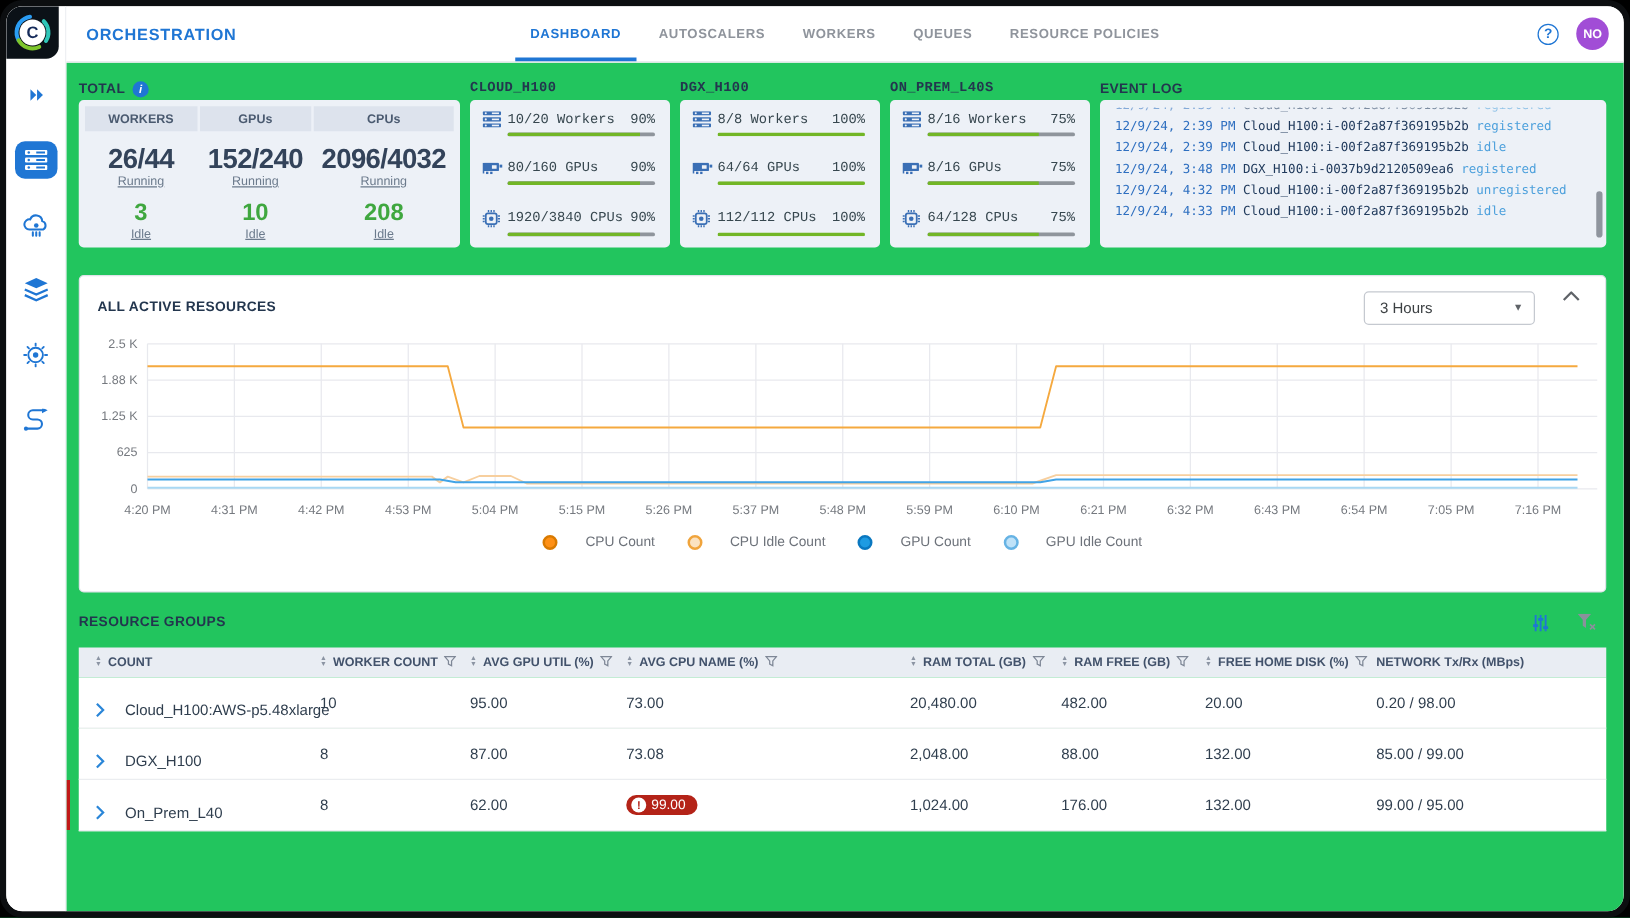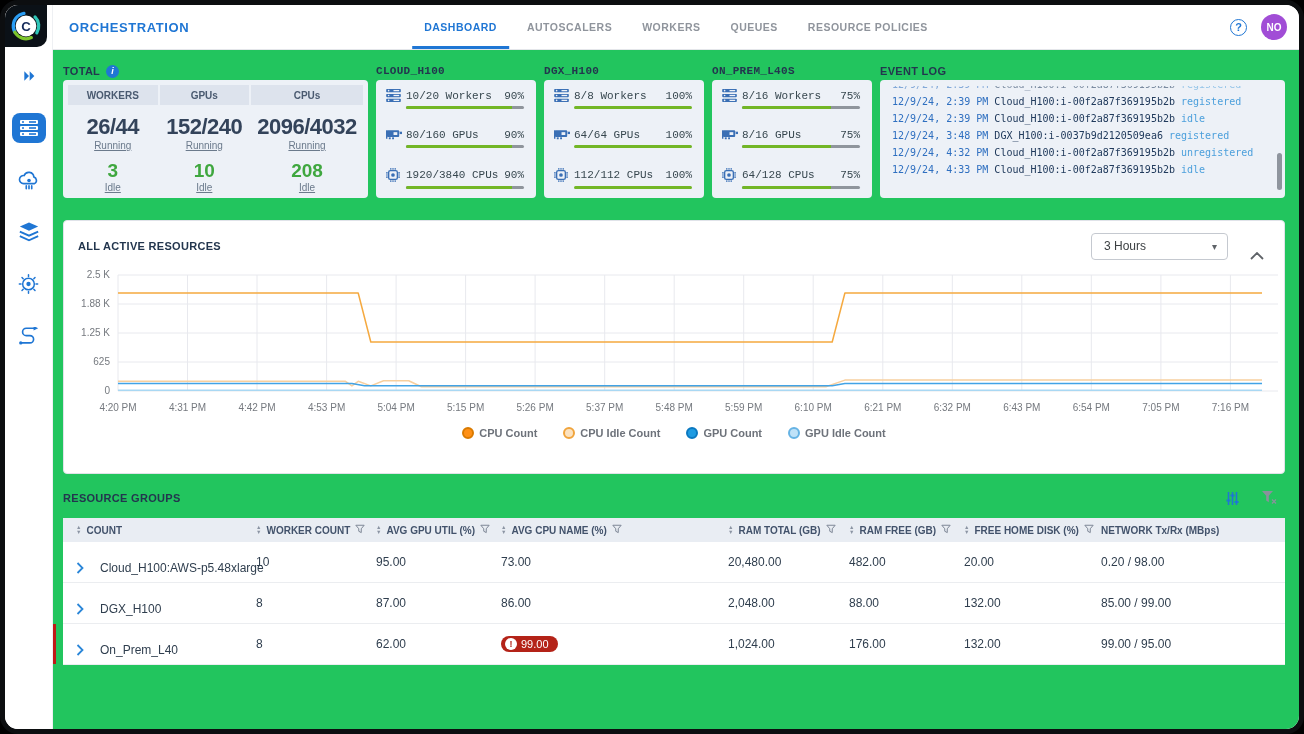--- a/index.html
+++ b/index.html
@@ -76,29 +76,29 @@
   .log-line { line-height:17px; white-space:nowrap; }
   .log-time { color:#2e6fc0; }
   .log-msg { color:#203a5c; }
   .log-status { color:#4da0dc; }
   .log-scroll { position:absolute; right:3px; top:73px; width:5px; height:37px; background:#8f959e; border-radius:3px; cursor:pointer; }
 
   
   .chart-card { margin-top:22px; background:#fff; border:1px solid #e0e3e9; border-radius:4px;
                 height:254px; padding:12px 14px 0 14px; }
   .chart-head { display:flex; align-items:center; justify-content:space-between; height:26px; }
-  .chart-controls { display:flex; align-items:flex-end; gap:22px; }
+  .chart-controls { display:flex; align-items:flex-start; gap:22px; }
   .dropdown { width:137px; height:27px; border:1px solid #c5c9d0; border-radius:4px; background:#fff;
               display:flex; align-items:center; justify-content:space-between; padding:0 10px 0 12px;
               font-size:12px; color:#3c4043; cursor:pointer; }
   .dd-caret { color:#5f6368; font-size:10px; }
   .collapse-btn { cursor:pointer; display:flex; align-items:center; margin-right:6px; }
   .chart-area { margin-top:8px; }
   .legend { display:flex; justify-content:center; gap:26px; margin-top:6px; }
-  .legend-item { display:flex; align-items:flex-end; gap:5px; cursor:pointer;font-weight:bold; }
+  .legend-item { display:flex; align-items:flex-end; gap:22px; cursor:pointer; }
   .legend-dot { width:12px; height:12px; border-radius:50%; }
   .legend-label { font-size:11px; color:#6d727a; }
 
   
   .table-section { margin-top:14px; }
   .table-head-row { display:flex; align-items:center; justify-content:space-between; height:20px; }
   .table-tools { display:flex; align-items:center; gap:22px; margin-right:8px; }
   .tool-btn { cursor:pointer; display:flex; align-items:center; }
   .grid { display:grid; grid-template-columns:187px 120px 125px 227px 121px 115px 137px 1fr; }
   .thead { background:#e9edf3; height:24px; margin-top:10px; align-items:center; }
@@ -730,21 +730,21 @@
     <div class="td td-name">
       <span class="row-chevron">
         <svg width="8" height="12" viewBox="0 0 8 12" fill="none" stroke="#2a86d8" stroke-width="1.8">
                   <path d="M1.5 1l5 5-5 5"></path>
                 </svg>
       </span>
       <span class="cell-name">DGX_H100</span>
     </div>
     <div class="td c-workers">8</div>
     <div class="td c-gpu">87.00</div>
-    <div class="td c-cpu">86.00</div>
+    <div class="td c-cpu">73.08</div>
     <div class="td c-ramt">2,048.00</div>
     <div class="td c-ramf">88.00</div>
     <div class="td c-disk">132.00</div>
     <div class="td c-net">85.00 / 99.00</div>
   </div>
           <div class="grid trow alert">
     <div class="td td-name">
       <span class="row-chevron">
         <svg width="8" height="12" viewBox="0 0 8 12" fill="none" stroke="#2a86d8" stroke-width="1.8">
                   <path d="M1.5 1l5 5-5 5"></path>

